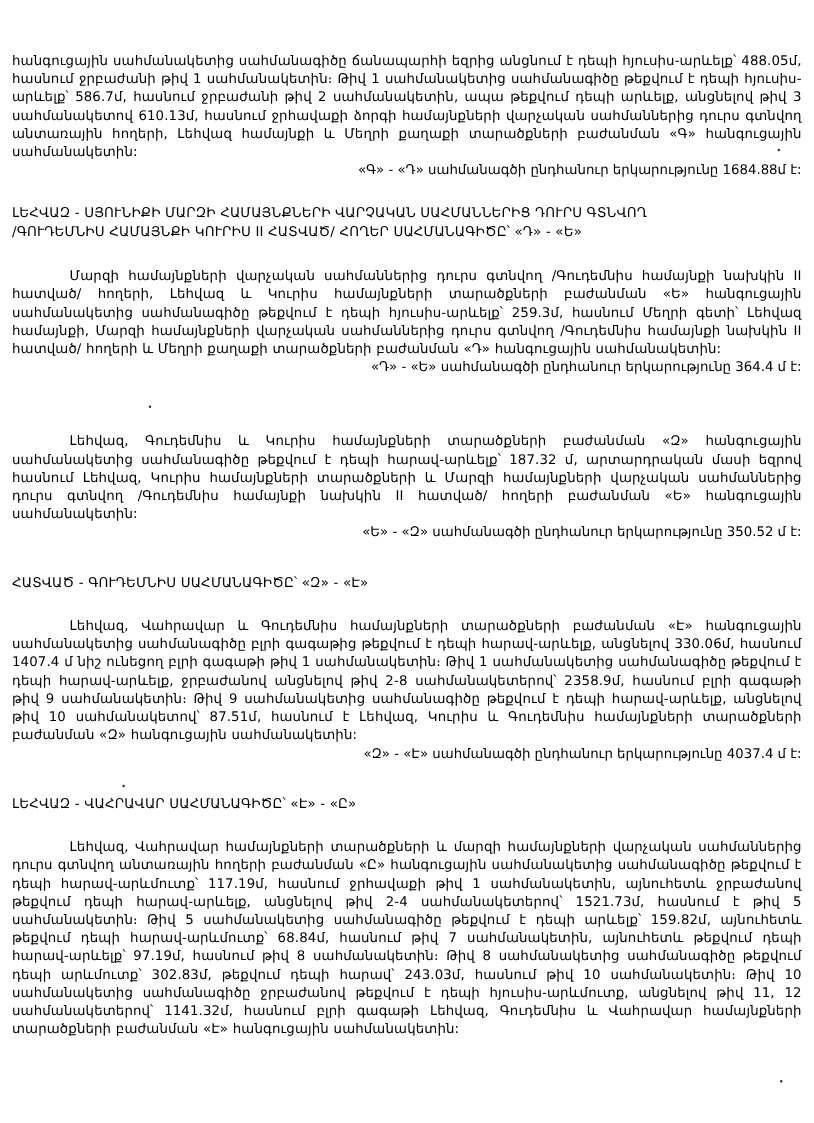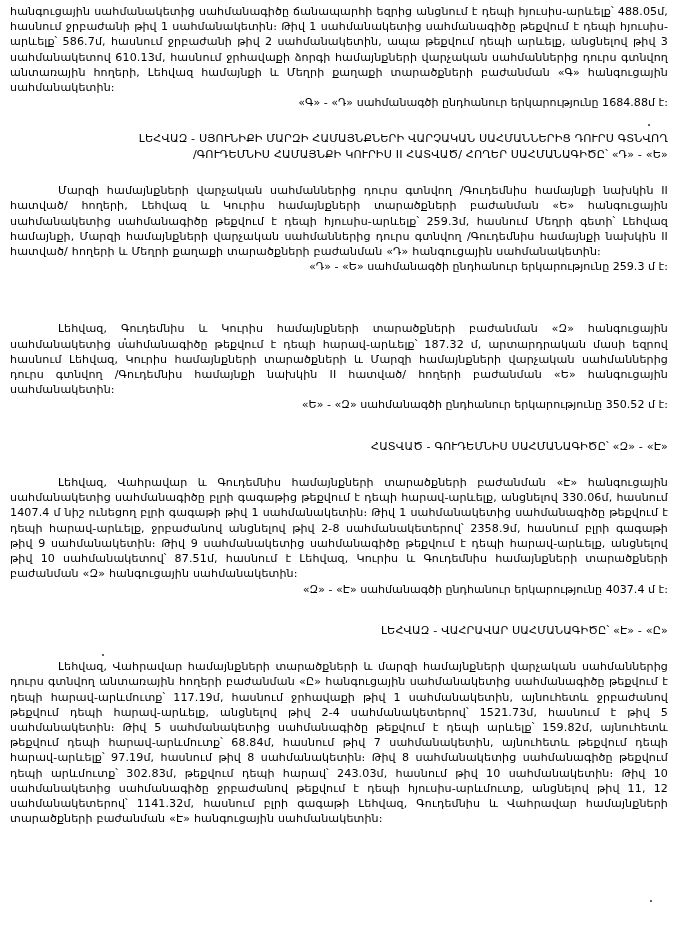--- a/index.html
+++ b/index.html
@@ -18,20 +18,21 @@
   .page {
     position: relative;
     width: 678px;
     height: 936px;
     box-sizing: border-box;
     padding: 4px 10px 0 10px;
     background: #ffffff;
   }
   .doc-body {
     width: 658px;
+    margin-top: 39px;
   }
   p.para {
     margin: 0;
     padding: 0;
     font-size: 11.1px;
     line-height: 15.2px;
     text-align: justify;
     text-justify: inter-word;
     text-indent: 48px;
     letter-spacing: 0.01em;
@@ -47,21 +48,21 @@
     line-height: 15.2px;
     text-align: right;
     text-indent: 52px;
   }
   h2.section-heading {
     margin: 0;
     padding: 0;
     font-size: 11.2px;
     line-height: 15.4px;
     font-weight: normal;
-    text-align: right;
+    text-align: left;
     letter-spacing: 0.012em;
   }
   h2.section-heading .ln {
     display: block;
   }
   .gap-l  { height: 21px; }
   .gap-xl { height: 26px; }
   .stray-dot {
     position: absolute;
     width: 2px;
@@ -84,21 +85,21 @@
 
     <h2 class="section-heading">
       <span class="ln">ԼԵՀՎԱԶ - ՍՅՈՒՆԻՔԻ ՄԱՐԶԻ ՀԱՄԱՅՆՔՆԵՐԻ ՎԱՐՉԱԿԱՆ ՍԱՀՄԱՆՆԵՐԻՑ ԴՈՒՐՍ ԳՏՆՎՈՂ</span>
       <span class="ln">/ԳՈՒԴԵՄՆԻՍ ՀԱՄԱՅՆՔԻ ԿՈՒՐԻՍ II ՀԱՏՎԱԾ/ ՀՈՂԵՐ ՍԱՀՄԱՆԱԳԻԾԸ՝ «Դ» - «Ե»</span>
     </h2>
 
     <div class="gap-l"></div>
 
     <p class="para">Մարզի համայնքների վարչական սահմաններից դուրս գտնվող /Գուդեմնիս համայնքի նախկին II հատված/ հողերի, Լեհվազ և Կուրիս համայնքների տարածքների բաժանման «Ե» հանգուցային սահմանակետից սահմանագիծը թեքվում է դեպի հյուսիս-արևելք՝ 259.3մ, հասնում Մեղրի գետի՝ Լեհվազ համայնքի, Մարզի համայնքների վարչական սահմաններից դուրս գտնվող /Գուդեմնիս համայնքի նախկին II հատված/ հողերի և Մեղրի քաղաքի տարածքների բաժանման «Դ» հանգուցային սահմանակետին:</p>
 
-    <p class="quoteline">«Դ» - «Ե» սահմանագծի ընդհանուր երկարությունը 259.3 մ է:</p>
+    <p class="quoteline">«Դ» - «Ե» սահմանագծի ընդհանուր երկարությունը 364.4 մ է:</p>
 
     <div class="gap-xl"></div>
 
 
     <div class="gap-l"></div>
 
     <p class="para">Լեհվազ, Գուդեմնիս և Կուրիս համայնքների տարածքների բաժանման «Զ» հանգուցային սահմանակետից սահմանագիծը թեքվում է դեպի հարավ-արևելք՝ 187.32 մ, արտարդրական մասի եզրով հասնում Լեհվազ, Կուրիս համայնքների տարածքների և Մարզի համայնքների վարչական սահմաններից դուրս գտնվող /Գուդեմնիս համայնքի նախկին II հատված/ հողերի բաժանման «Ե» հանգուցային սահմանակետին:</p>
 
     <p class="quoteline">«Ե» - «Զ» սահմանագծի ընդհանուր երկարությունը 350.52 մ է:</p>
 

